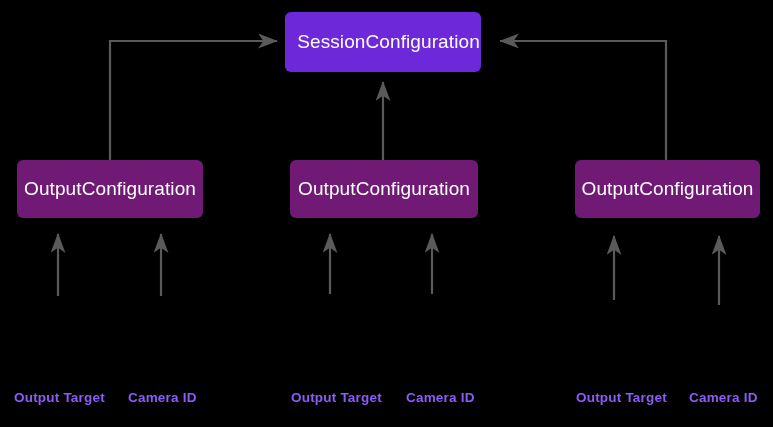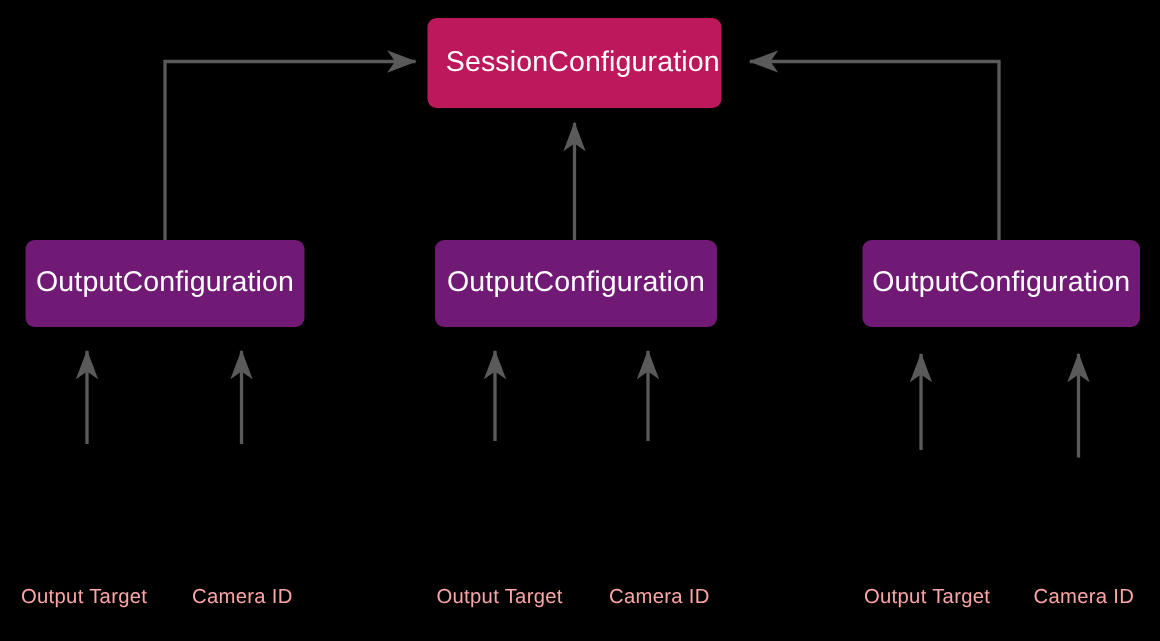--- a/index.html
+++ b/index.html
@@ -30,31 +30,31 @@
     align-items: center;
     justify-content: center;
     color: #ffffff;
     font-size: 19px;
     font-weight: 400;
     letter-spacing: 0.1px;
     white-space: nowrap;
     z-index: 3;
   }
   .node-session {
-    background: #be185d;
+    background: #6d28d9;
     padding-left: 11px;
   }
   .node-output {
     background: #701a75;
   }
   .leaf-label {
     position: absolute;
-    color: #fca5a5;
+    color: #8b5cf6;
     font-size: 13.5px;
-    font-weight: 400;
+    font-weight: 700;
     letter-spacing: 0.2px;
     white-space: nowrap;
     z-index: 3;
   }
 </style>
 </head>
 <body>
 
 <div id="canvas">
 

